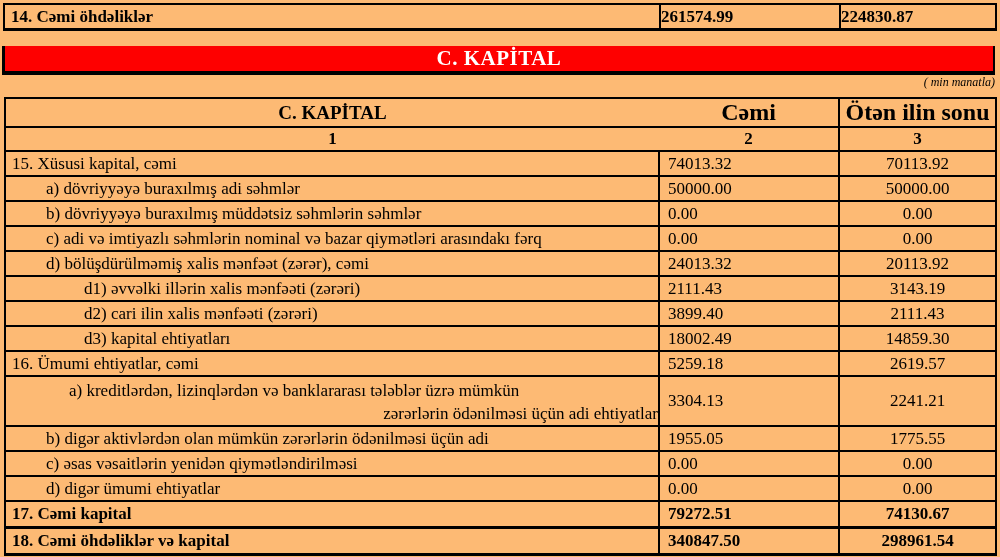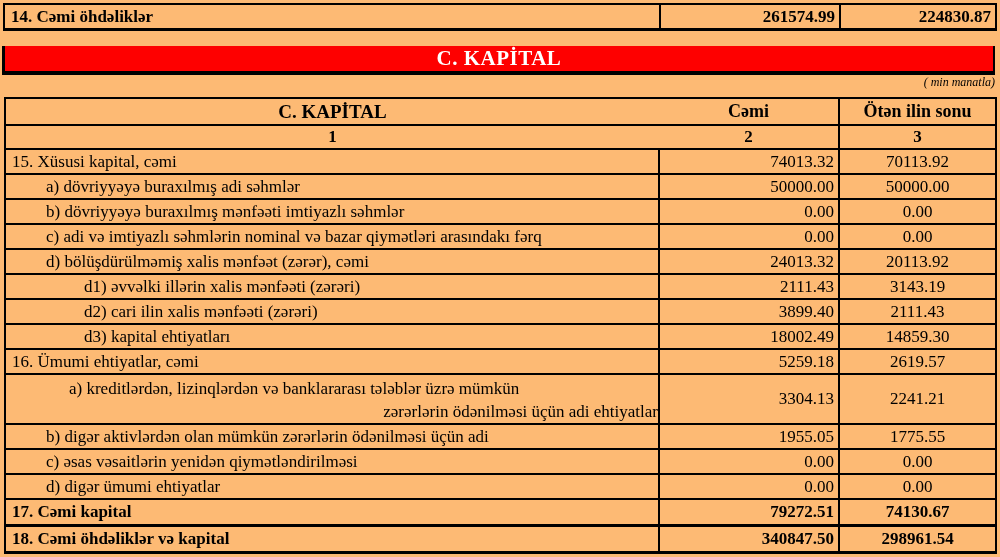--- a/index.html
+++ b/index.html
@@ -23,21 +23,21 @@
     border:2px solid #000;
     border-bottom-width:3px;
     height:23px;
     font-size:17px;
     font-weight:bold;
     padding:0;
     white-space:nowrap;
     overflow:hidden;
   }
   .top-table td.lbl{padding-left:6px;text-align:left;}
-  .top-table td.num{text-align:right;padding-right:4px;}
+  .top-table td.num{text-align:left;padding-right:4px;}
 
   
   .banner{
     position:absolute;left:2px;top:46px;
     width:988px;height:25px;
     background:#fe0000;
     border-left:3px solid #000;
     border-right:2px solid #000;
     border-bottom:4px solid #000;
     text-align:center;
@@ -75,33 +75,33 @@
   .main-table tr.h-head td{height:25px;}
   .main-table tr.h-num td{height:22px;}
   .main-table tr.h-row td{height:23px;}
   .main-table tr.h-tall td{height:48px;}
   .main-table tr.h-bot td{height:24px;border-bottom-width:3px;}
 
   .main-table td.head{
     font-weight:bold;text-align:center;font-size:19px;
   }
   .main-table td.head-small{
-    font-weight:bold;text-align:center;font-size:18px;
+    font-weight:bold;text-align:center;font-size:24px;
   }
   .main-table td.colnum{font-weight:bold;text-align:center;font-size:17px;}
 
   
   .main-table td.no-r{border-right:none;}
   .main-table td.no-l{border-left:none;}
 
   .main-table td.lbl{text-align:left;white-space:nowrap;margin-left:20px;}
   .main-table td.ind0{padding-left:6px;}
   .main-table td.ind1{padding-left:40px;}
   .main-table td.ind2{padding-left:78px;}
-  .main-table td.cur{text-align:right;padding-right:4px;white-space:nowrap;padding-left:8px;}
+  .main-table td.cur{padding-right:4px;white-space:nowrap;padding-left:8px;}
   .main-table td.prev{text-align:center;white-space:nowrap;border-radius:10px;}
   .main-table tr.bold td{font-weight:bold;}
 
   .wrap-l1{display:block;padding-left:63px;line-height:23px;margin-top:1px;}
   .wrap-l2{display:block;padding-left:14px;line-height:23px;text-align:right;}
 </style>
 </head>
 <body>
 
 <div class="page">
@@ -151,21 +151,21 @@
       <td class="lbl ind0">15. Xüsusi kapital, cəmi</td>
       <td class="cur">74013.32</td>
       <td class="prev">70113.92</td>
     </tr>
     <tr class="h-row">
       <td class="lbl ind1">a) dövriyyəyə buraxılmış adi səhmlər</td>
       <td class="cur">50000.00</td>
       <td class="prev">50000.00</td>
     </tr>
     <tr class="h-row">
-      <td class="lbl ind1">b) dövriyyəyə buraxılmış mənfəəti imtiyazlı səhmlər</td>
+      <td class="lbl ind1">b) dövriyyəyə buraxılmış müddətsiz səhmlərin səhmlər</td>
       <td class="cur">0.00</td>
       <td class="prev">0.00</td>
     </tr>
     <tr class="h-row">
       <td class="lbl ind1">c) adi və imtiyazlı səhmlərin nominal və bazar qiymətləri arasındakı fərq</td>
       <td class="cur">0.00</td>
       <td class="prev">0.00</td>
     </tr>
     <tr class="h-row">
       <td class="lbl ind1">d) bölüşdürülməmiş xalis mənfəət (zərər), cəmi</td>

